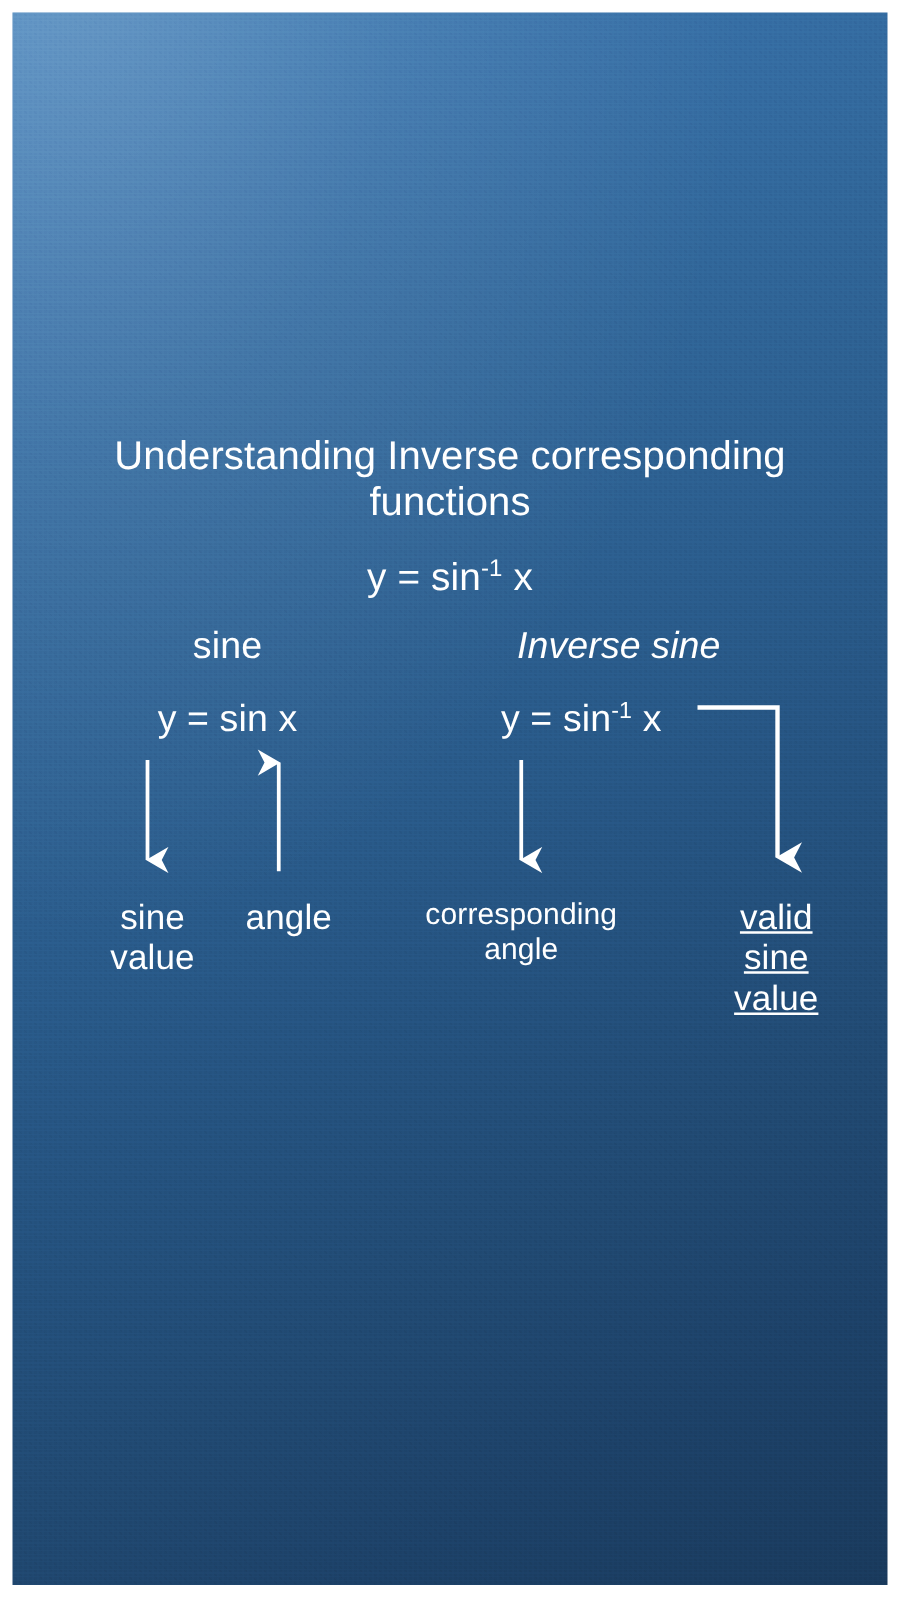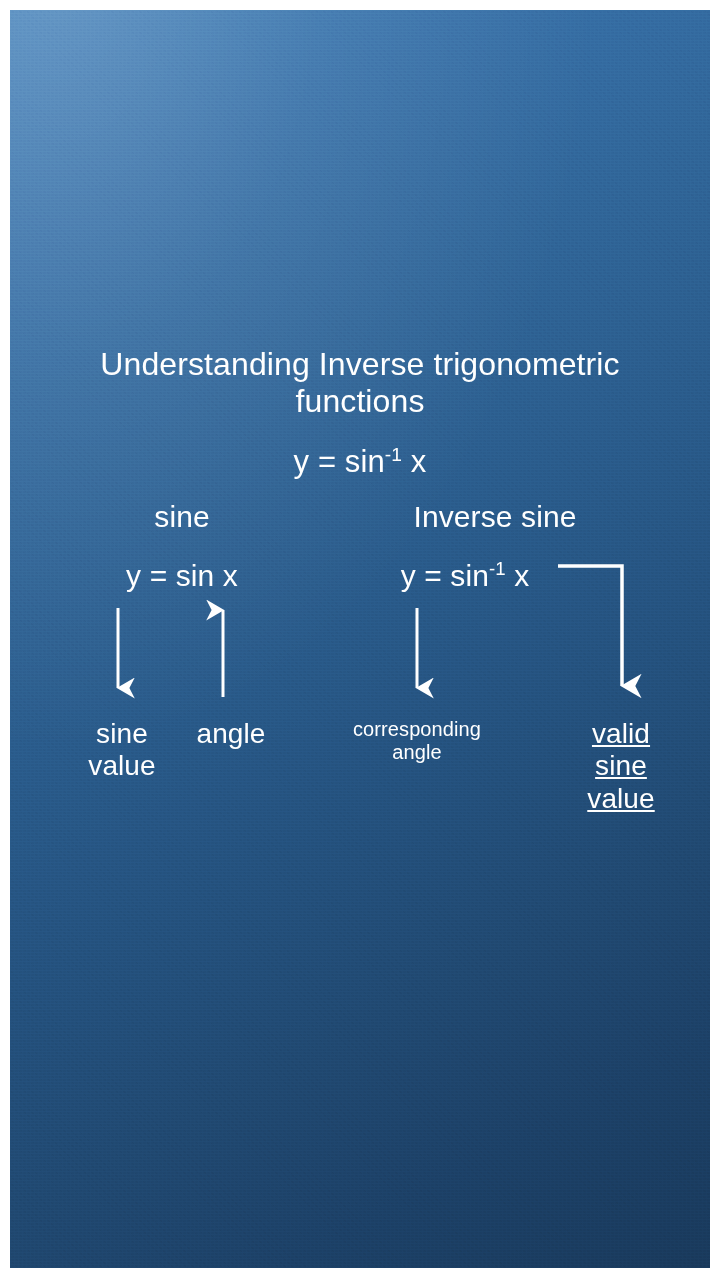--- a/index.html
+++ b/index.html
@@ -102,20 +102,21 @@
     left: 102px;
     top: 490px;
     width: 140px;
     font-size: 30px;
   }
   #hdr-inverse-sine {
     left: 385px;
     top: 490px;
     width: 200px;
     font-size: 30px;
+    font-style: italic;
   }
 
   
   #eq-sine {
     left: 42px;
     top: 549px;
     width: 260px;
     font-size: 30px;
   }
   #eq-inverse-sine {
@@ -142,21 +143,21 @@
   #lbl-angle {
     left: 166px;
     top: 708px;
     width: 110px;
     font-size: 28px;
   }
   #lbl-corresponding-angle {
     left: 292px;
     top: 708px;
     width: 230px;
-    font-size: 20px;
+    font-size: 24px;
   }
   #lbl-valid-sine-value {
     left: 552px;
     top: 708px;
     width: 118px;
     font-size: 28px;
     text-decoration: underline;
   }
 
   
@@ -169,21 +170,21 @@
     pointer-events: none;
   }
 </style>
 </head>
 <body>
 
 <div id="slide">
 
   <div id="noise"></div>
 
-  <div class="txt" id="title">Understanding Inverse trigonometric functions</div>
+  <div class="txt" id="title">Understanding Inverse corresponding functions</div>
 
   <div class="txt" id="main-eq"><span>y = sin</span><span class="sup">-1</span><span> x</span></div>
 
   <div class="txt" id="hdr-sine">sine</div>
 
   <div class="txt" id="hdr-inverse-sine">Inverse sine</div>
 
   <div class="txt" id="eq-sine"><span>y = sin x</span><span class="sup"></span><span></span></div>
 
   <div class="txt" id="eq-inverse-sine"><span>y = sin</span><span class="sup">-1</span><span> x</span></div>

